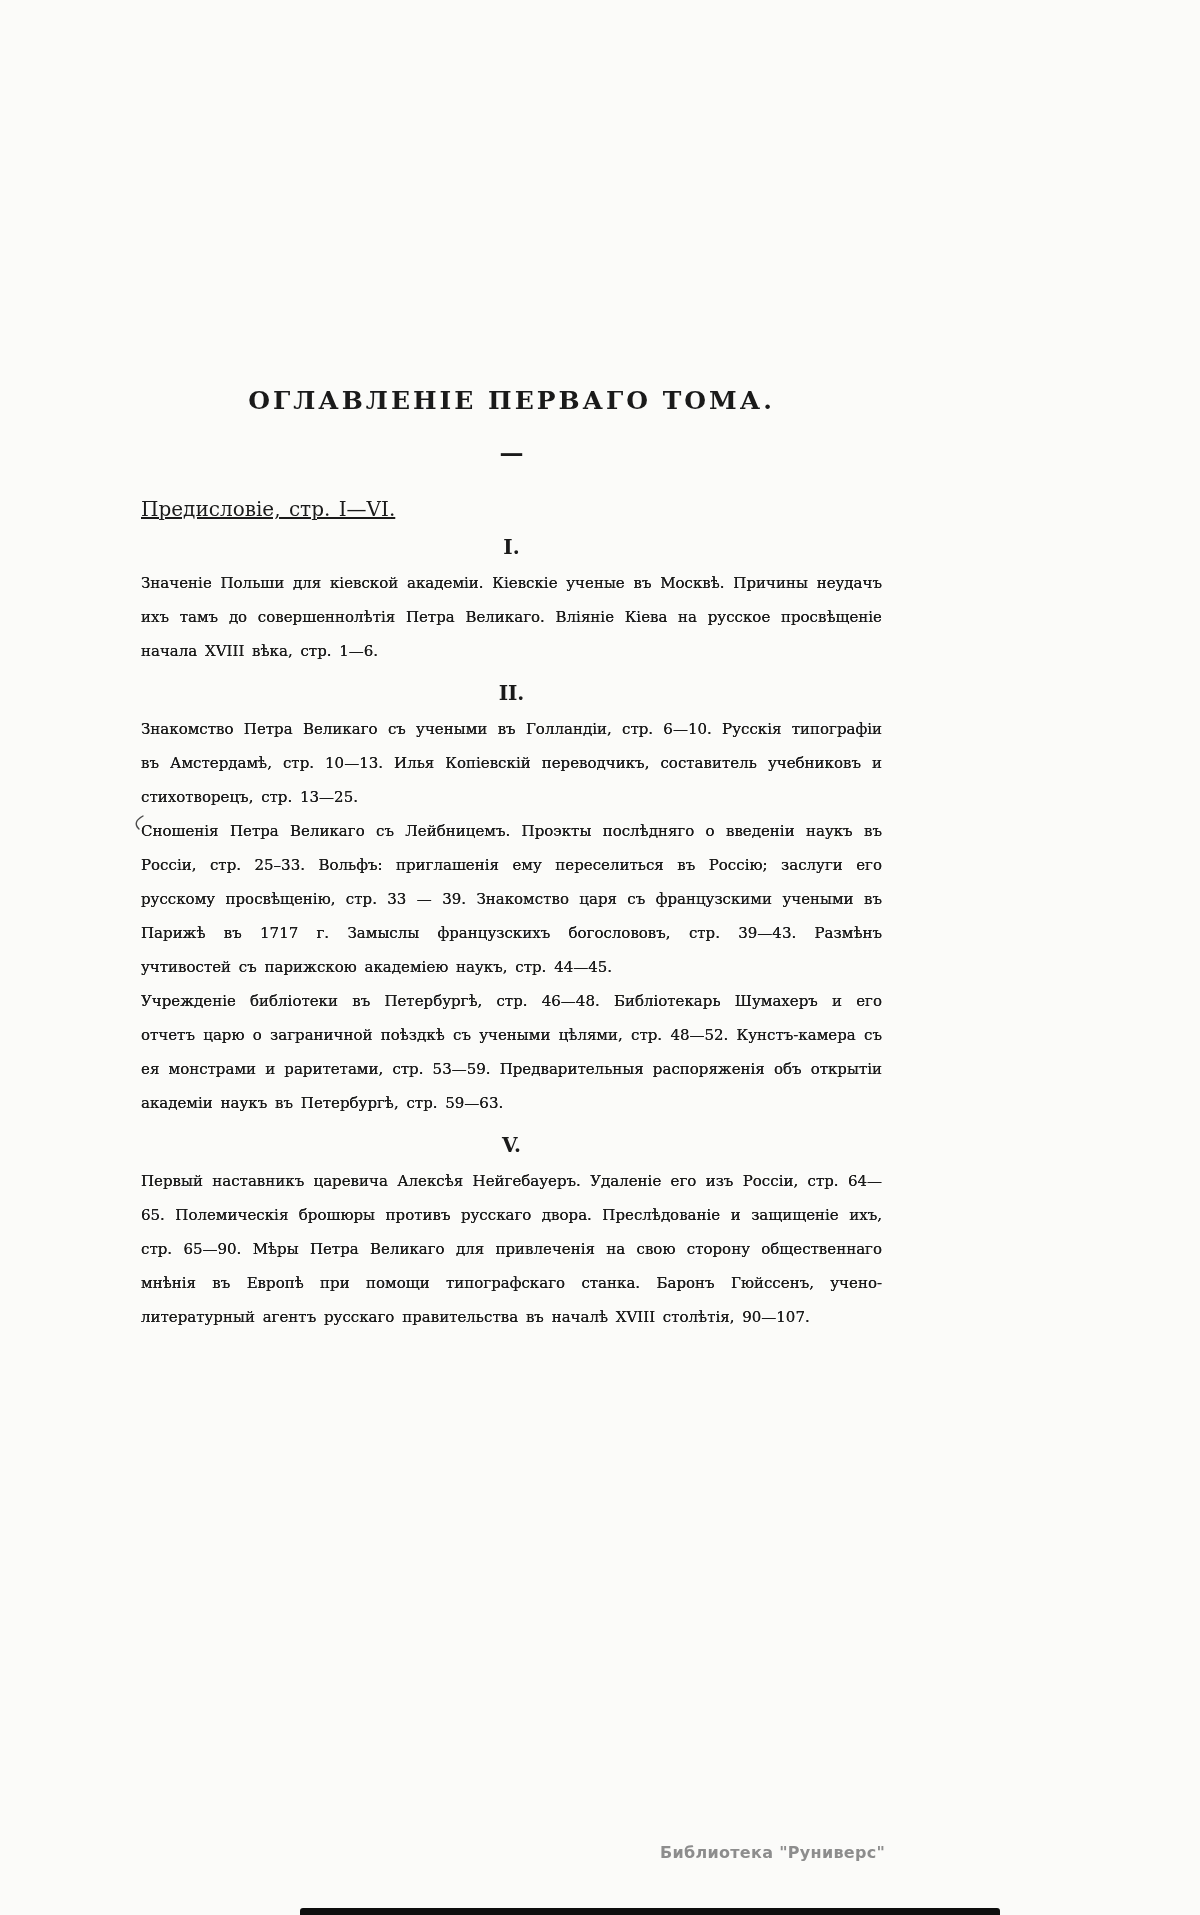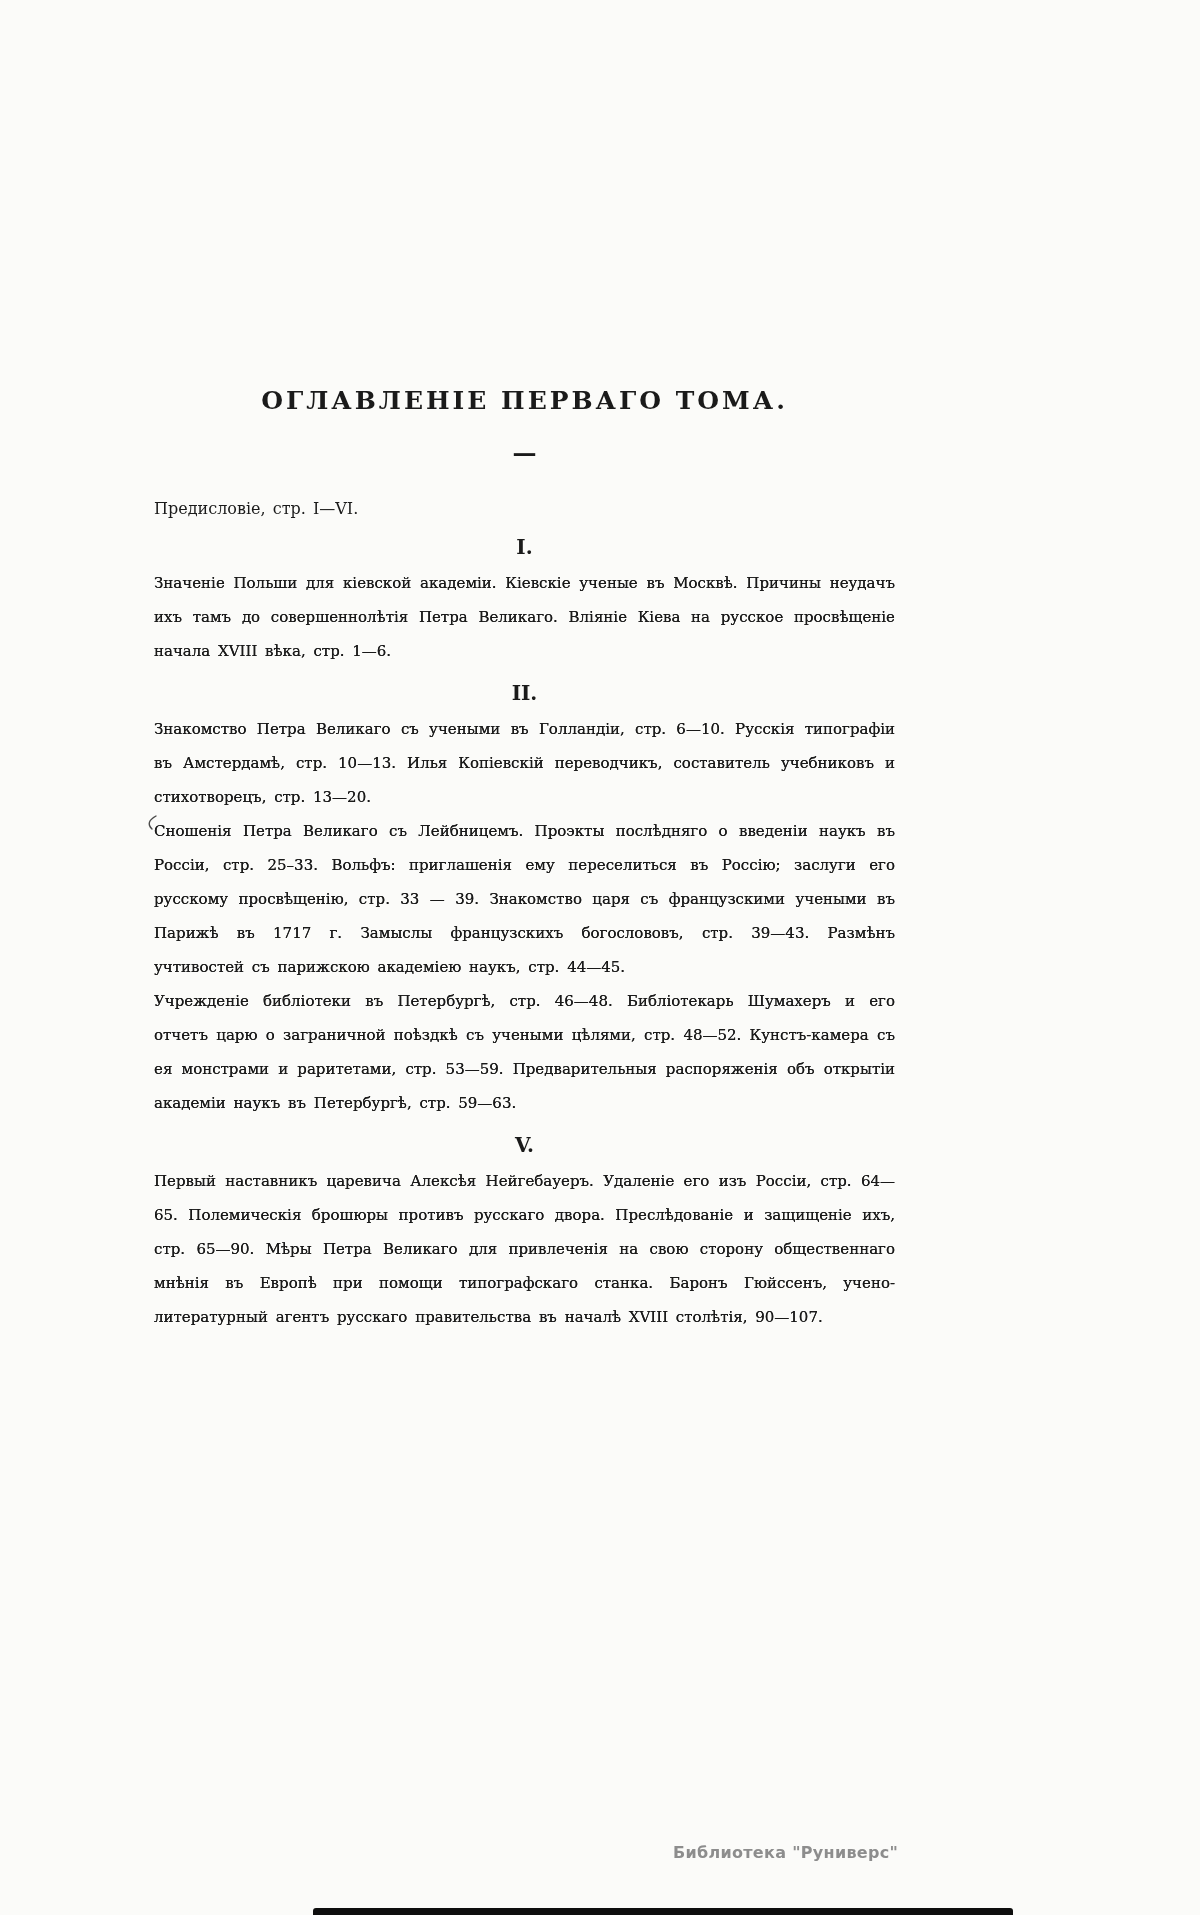--- a/index.html
+++ b/index.html
@@ -6,44 +6,45 @@
   html, body { margin: 0; padding: 0; }
   body {
     width: 1200px;
     height: 1915px;
     background: #fbfbf9;
     position: relative;
     overflow: hidden;
     font-family: "DejaVu Serif", "Liberation Serif", serif;
     color: #1a1a1a;
   }
-  .page { position: absolute; inset: 0; margin-left: 13px; }
+  .page { position: absolute; inset: 0; }
   .content { position: absolute; left: 141px; top: 0; width: 741px; }
 
   .title {
     margin: 386px 0 0;
     text-align: center;
     font-size: 25px;
     line-height: 30px;
     font-weight: 700;
     letter-spacing: 3px;
     white-space: nowrap;
   }
   .divider {
     margin-top: 24px;
     text-align: center;
     font-size: 24px;
     line-height: 26px;
     font-weight: 700;
   }
   .preface {
     margin: 30px 0 0;
-    font-size: 16px;
+    font-size: 20px;
     line-height: 26px;
     word-spacing: 2px;
+    text-decoration: underline;
   }
   .section h2 {
     margin: 12px 0 6px;
     text-align: center;
     font-size: 20px;
     line-height: 26px;
     font-weight: 700;
     position: relative;
   }
   .section p {
@@ -104,21 +105,21 @@
 
     <p class="preface">Предисловіе, стр. I—VI.</p>
 
     <div class="section">
       <h2><span>I.</span></h2>
       <p>Значеніе Польши для кіевской академіи. Кіевскіе ученые въ Москвѣ. Причины неудачъ ихъ тамъ до совершеннолѣтія Петра Великаго. Вліяніе Кіева на русское просвѣщеніе начала XVIII вѣка, стр. 1—6.</p>
     </div>
 
     <div class="section">
       <h2><span>II.</span></h2>
-      <p>Знакомство Петра Великаго съ учеными въ Голландіи, стр. 6—10. Русскія типографіи въ Амстердамѣ, стр. 10—13. Илья Копіевскій переводчикъ, составитель учебниковъ и стихотворецъ, стр. 13—20.</p>
+      <p>Знакомство Петра Великаго съ учеными въ Голландіи, стр. 6—10. Русскія типографіи въ Амстердамѣ, стр. 10—13. Илья Копіевскій переводчикъ, составитель учебниковъ и стихотворецъ, стр. 13—25.</p>
     </div>
 
     <div class="section">
       <p>Сношенія Петра Великаго съ Лейбницемъ. Проэкты послѣдняго о введеніи наукъ въ Россіи, стр. 25–33. Вольфъ: приглашенія ему переселиться въ Россію; заслуги его русскому просвѣщенію, стр. 33 — 39. Знакомство царя съ французскими учеными въ Парижѣ въ 1717 г. Замыслы французскихъ богослововъ, стр. 39—43. Размѣнъ учтивостей съ парижскою академіею наукъ, стр. 44—45.</p>
     </div>
 
     <div class="section">
       <p>Учрежденіе библіотеки въ Петербургѣ, стр. 46—48. Библіотекарь Шумахеръ и его отчетъ царю о заграничной поѣздкѣ съ учеными цѣлями, стр. 48—52. Кунстъ-камера съ ея монстрами и раритетами, стр. 53—59. Предварительныя распоряженія объ открытіи академіи наукъ въ Петербургѣ, стр. 59—63.</p>
     </div>
 

